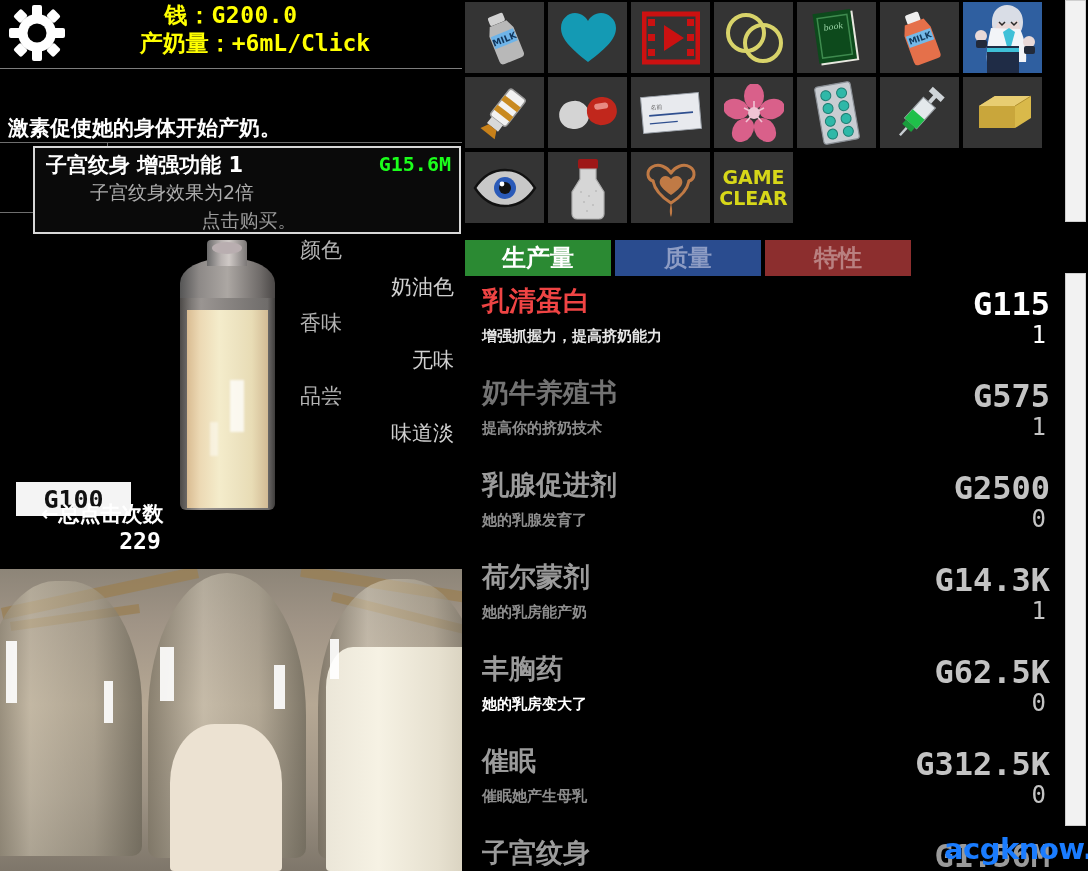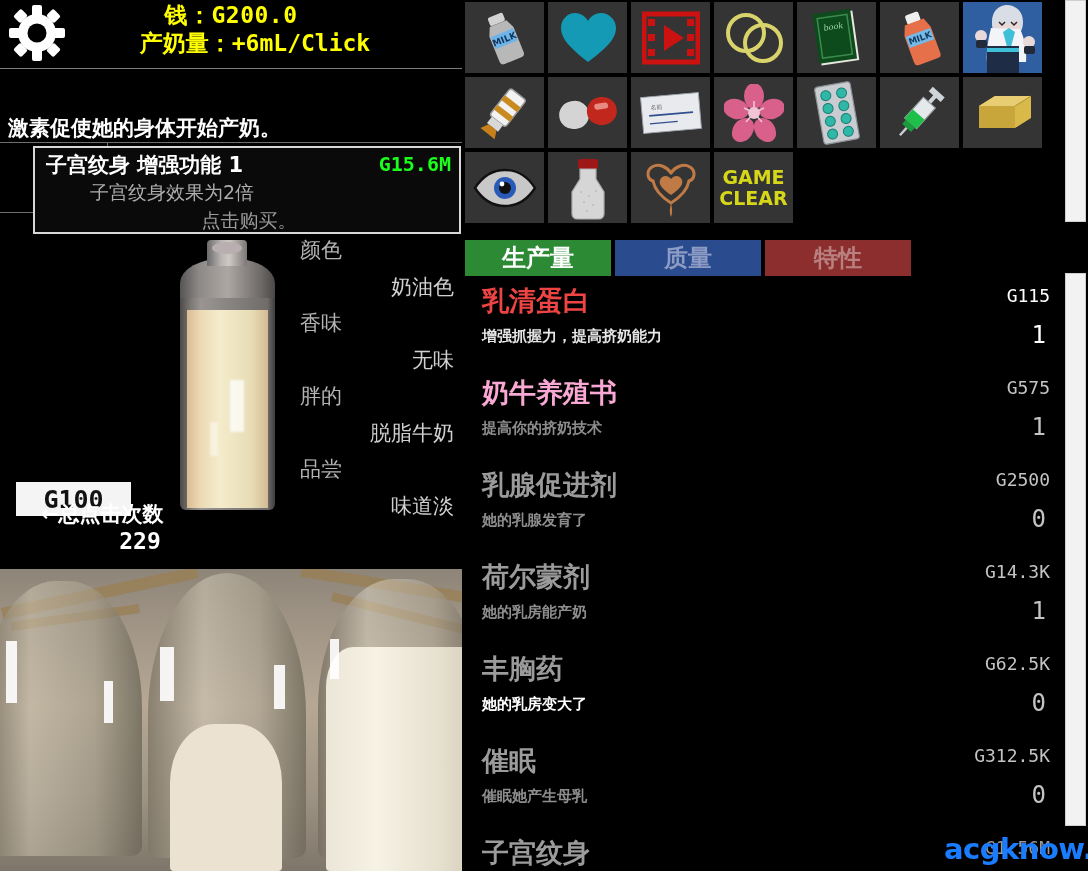--- a/index.html
+++ b/index.html
@@ -95,21 +95,21 @@
   .gameclear{color:#d7d719;font-size:19px;font-weight:bold;line-height:21px;text-align:center;
              font-family:"DejaVu Sans","Liberation Sans",sans-serif;}
 
   .tabs{position:absolute;left:3px;top:240px;display:flex;gap:4px;}
   .tab{width:146px;height:36px;display:flex;align-items:center;justify-content:center;box-sizing:border-box;}
   .tab span{font-size:24px;font-weight:bold;}
 
   .list{position:absolute;left:2px;top:283px;width:600px;}
   .irow{position:relative;height:92px;}
   .iname{position:absolute;left:18px;top:0;font-size:27px;font-weight:bold;}
-  .iprice{position:absolute;right:14px;top:2px;font-size:18px;font-weight:normal;
+  .iprice{position:absolute;right:14px;top:2px;font-size:32px;font-weight:bold;
           font-family:"DejaVu Sans Mono","Liberation Mono",monospace;}
   .idesc{position:absolute;left:18px;top:44px;font-size:15px;font-weight:bold;}
   .icount{position:absolute;right:18px;top:38px;font-size:24px;
           font-family:"DejaVu Sans Mono","Liberation Mono",monospace;}
 
   
   .sbar{position:absolute;background:#f2f2f2;border:1px solid #cfcfcf;box-sizing:border-box;}
   .sb-top{left:1065px;top:0;width:21px;height:222px;}
   .sb-main{left:1065px;top:273px;width:21px;height:553px;}
 
@@ -162,24 +162,20 @@
     </div>
 
     <div class="stats">
       <div class="stat-row">
         <div class="stat-key">颜色</div>
         <div class="stat-val">奶油色</div>
       </div>
       <div class="stat-row">
         <div class="stat-key">香味</div>
         <div class="stat-val">无味</div>
-      </div>
-      <div class="stat-row">
-        <div class="stat-key">胖的</div>
-        <div class="stat-val">脱脂牛奶</div>
       </div>
       <div class="stat-row">
         <div class="stat-key">品尝</div>
         <div class="stat-val">味道淡</div>
       </div>
     </div>
 
     <div class="bottle-wrap">
       <div class="bottle-shoulder"></div>
       <div class="bottle-body"></div>
@@ -449,21 +445,21 @@
     <div class="list">
 
       <div class="irow">
         <div class="iname" style="color:#ef4444">乳清蛋白</div>
         <div class="iprice" style="color:#ffffff">G115</div>
         <div class="idesc" style="color:#e6e6e6">增强抓握力，提高挤奶能力</div>
         <div class="icount" style="color:#ffffff">1</div>
       </div>
 
       <div class="irow">
-        <div class="iname" style="color:#f9a8d4">奶牛养殖书</div>
+        <div class="iname" style="color:#737373">奶牛养殖书</div>
         <div class="iprice" style="color:#c3c3c3">G575</div>
         <div class="idesc" style="color:#8d8d8d">提高你的挤奶技术</div>
         <div class="icount" style="color:#c3c3c3">1</div>
       </div>
 
       <div class="irow">
         <div class="iname" style="color:#9b9b9b">乳腺促进剂</div>
         <div class="iprice" style="color:#c3c3c3">G2500</div>
         <div class="idesc" style="color:#8d8d8d">她的乳腺发育了</div>
         <div class="icount" style="color:#c3c3c3">0</div>

